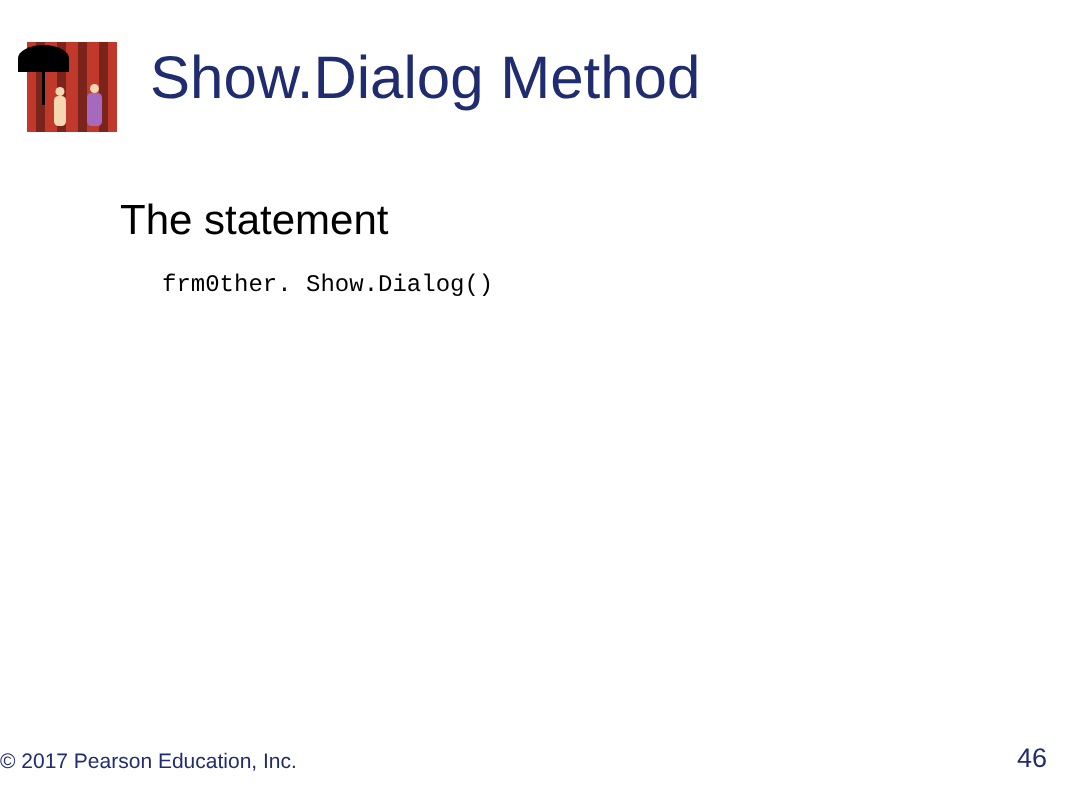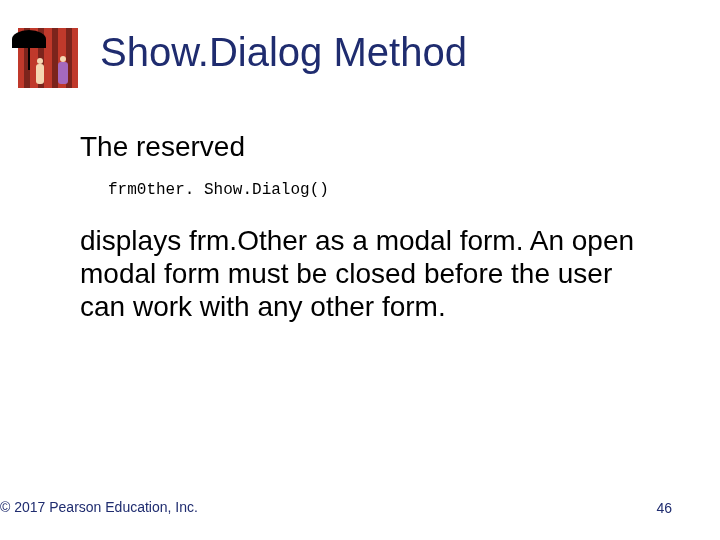--- a/index.html
+++ b/index.html
@@ -68,22 +68,22 @@
   .footer {
     position: absolute;
     bottom: 24px; left: 0; right: 0;
     text-align: left;
     font-size: 14px;
     color: #1f2c6f;
     line-height: 1.25;
   }
   .pagenum {
     position: absolute;
-    bottom: 24px; right: 42px;
-    font-size: 14px;
+    bottom: 24px; right: 16px;
+    font-size: 18px;
     color: #1f2c6f;
   }
 </style>
 </head>
 <body>
 
 <div class="slide">
 
   <div class="icon-box">
     <div class="icon-bg">
@@ -96,23 +96,22 @@
       <div class="fig1h"></div>
         <div class="fig1"></div>
       <div class="fig2h"></div>
         <div class="fig2"></div>
     </div>
   </div>
 
   <div class="title">Show.Dialog Method</div>
 
   <div class="body">
-    <div class="lead">The reserved</div>
+    <div class="lead">The statement</div>
     <div class="code">frm0ther. Show.Dialog()</div>
-    <div class="para">displays frm.Other as a modal form. An open modal form must be closed before the user can work with any other form.</div>
   </div>
 
   <div class="footer">
     <div>© 2017 Pearson Education, Inc.</div>
   </div>
 
   <div class="pagenum">46</div>
 </div>
 
 </body></html>

